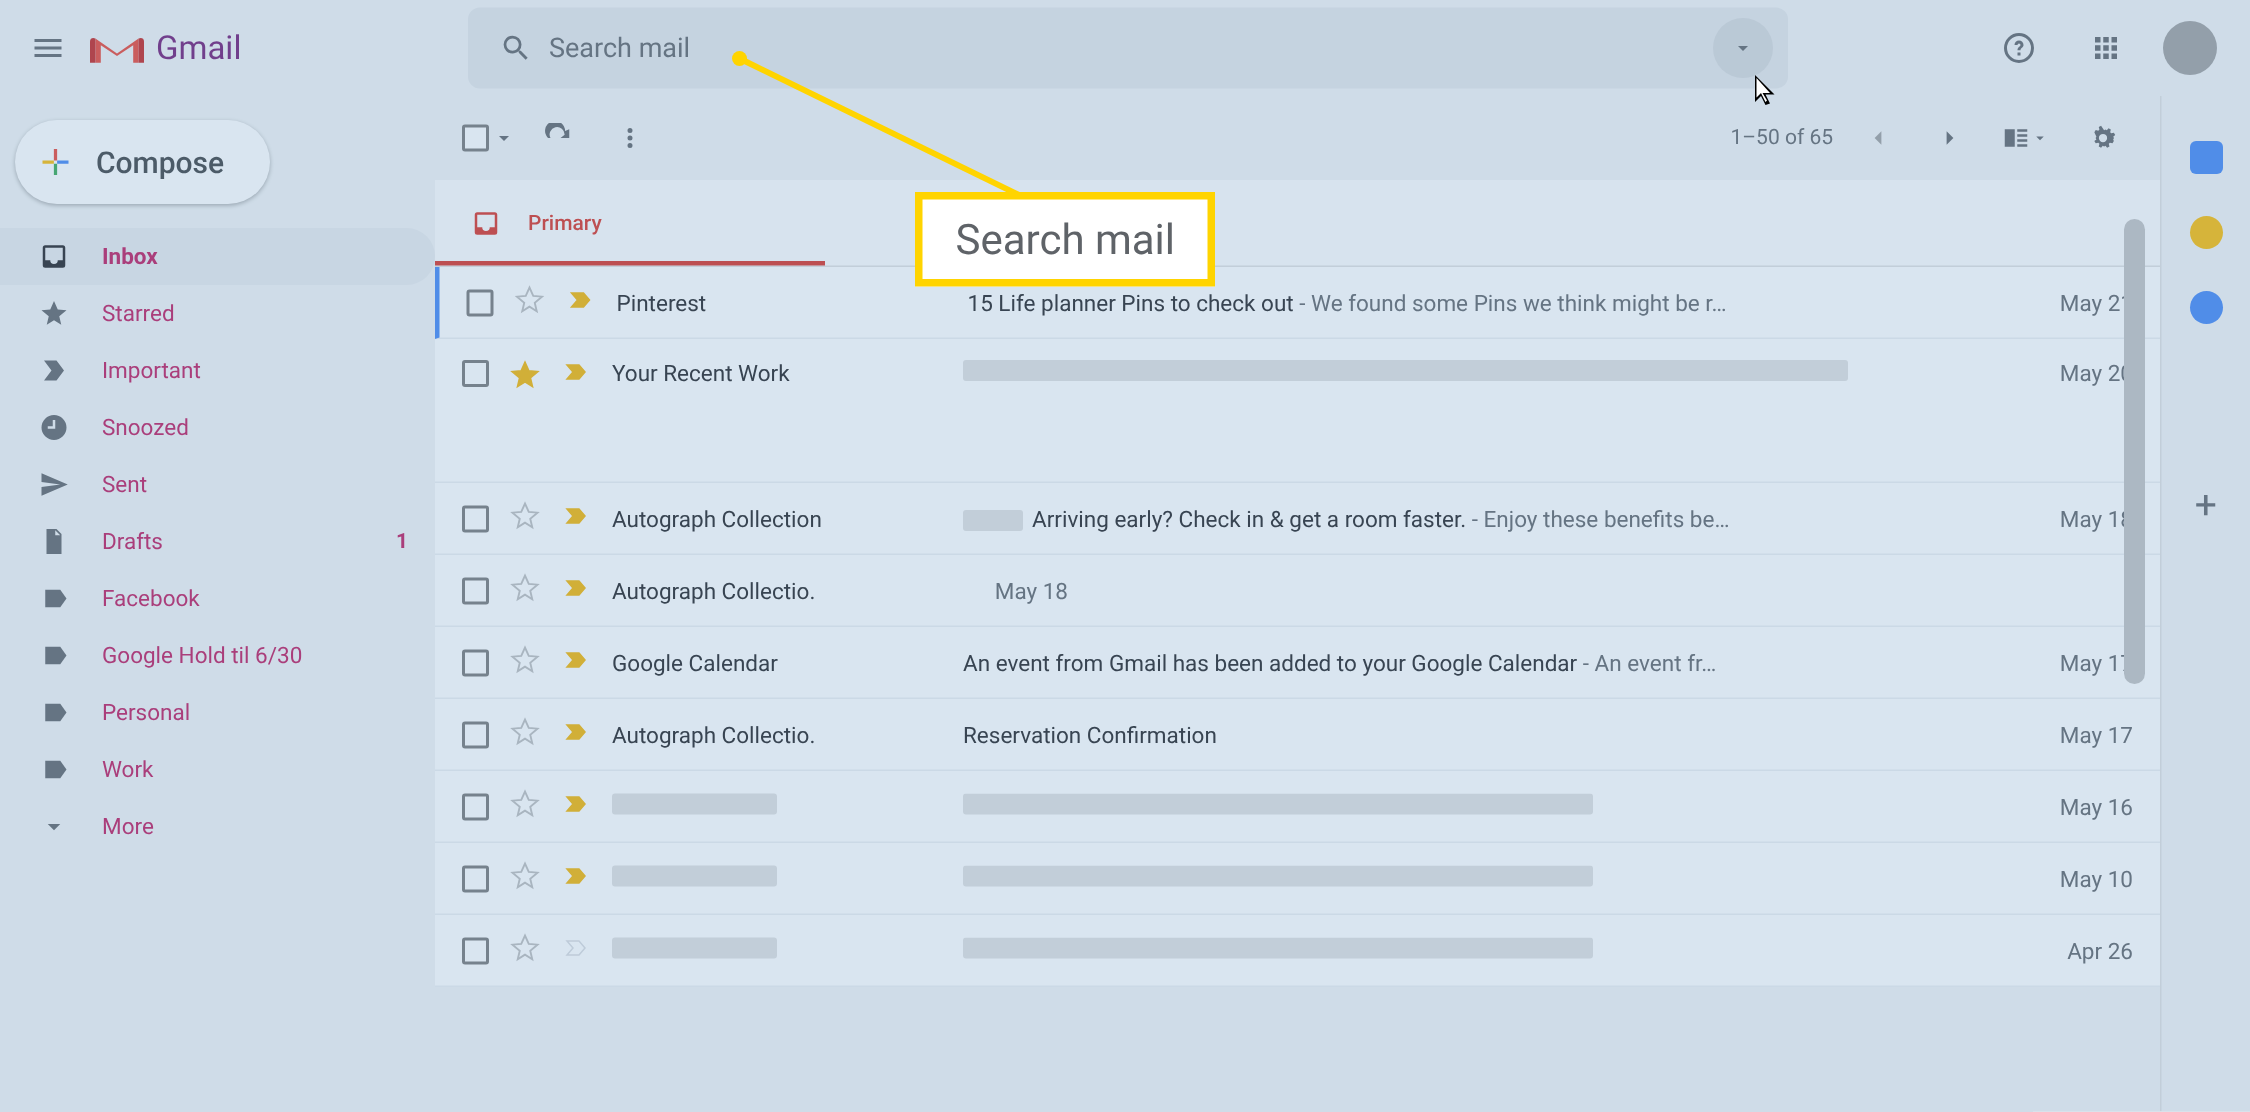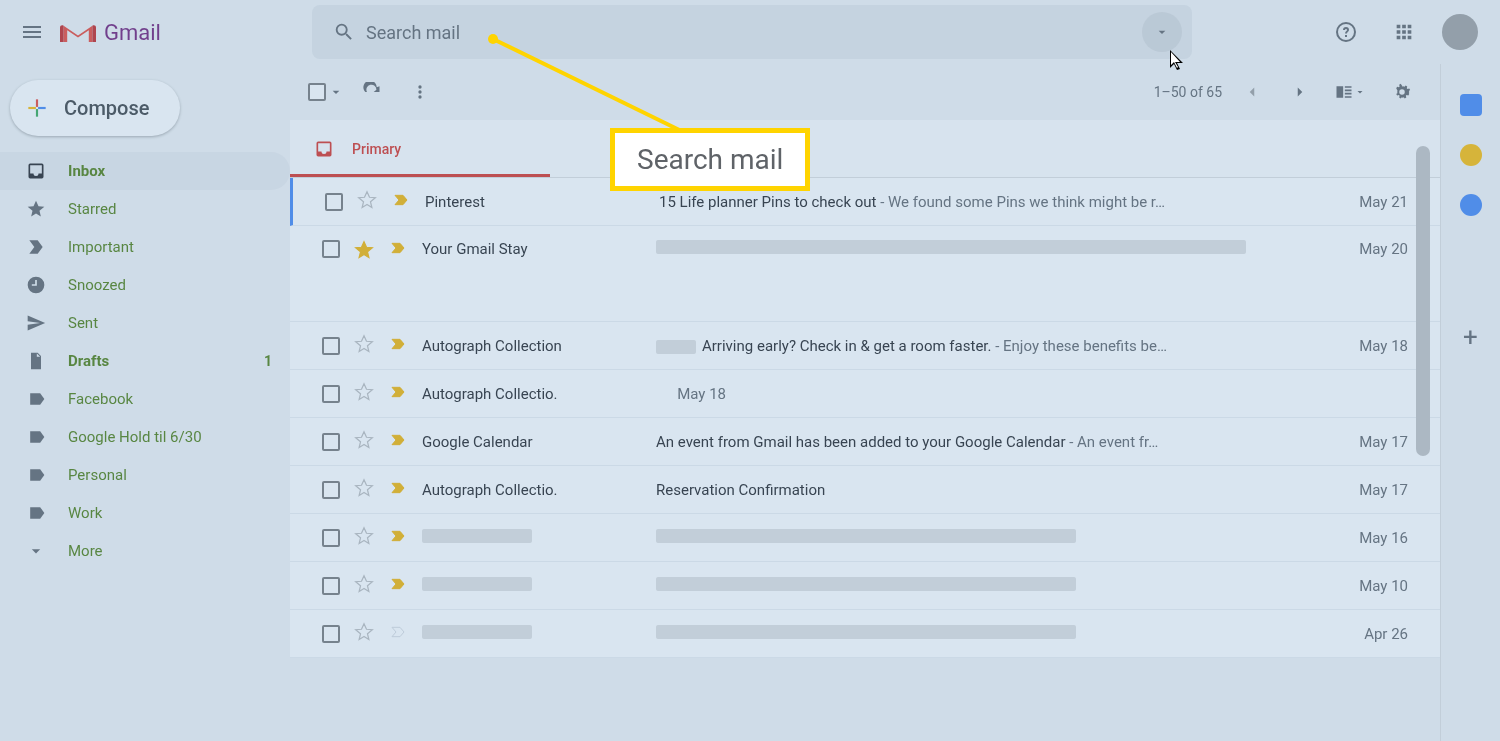--- a/index.html
+++ b/index.html
@@ -21,21 +21,21 @@
 .header-right { margin-left: auto; display: flex; align-items: center; gap: 18px; padding-right: 14px; }
 .hicon { width: 40px; height: 40px; display: flex; align-items: center; justify-content: center; cursor: pointer; border-radius: 50%; }
 .avatar { width: 36px; height: 36px; border-radius: 50%; background: #9e9e9e; }
 
 .body-area { display: flex; height: calc(100% - 64px); }
 .sidebar { width: 290px; padding-top: 8px; }
 .compose-btn { margin: 8px 0 16px 10px; width: 170px; height: 56px; background: #fff; border-radius: 28px; box-shadow: 0 1px 3px rgba(0,0,0,0.3); display: flex; align-items: center; padding-left: 14px; gap: 14px; cursor: pointer; }
 .compose-plus { width: 26px; height: 26px; position: relative; }
 .compose-text { font-size: 20px; color: #3c4043; font-weight: 500; }
 
-.nav-item { height: 38px; display: flex; align-items: center; padding-left: 26px; padding-right: 18px; border-radius: 0 20px 20px 0; cursor: pointer; gap: 22px; color: #4d7c0f; font-size: 15px; }
+.nav-item { height: 38px; display: flex; align-items: center; padding-left: 26px; padding-right: 18px; border-radius: 0 20px 20px 0; cursor: pointer; gap: 22px; color: #be185d; font-size: 15px; }
 .nav-item.active { background: #e8eaed; font-weight: 700; }
 .nav-badge { margin-left: auto; font-size: 14px; }
 .nav-icon { width: 20px; display: flex; justify-content: center; color: #5f6368; }
 .nav-item.active .nav-icon { color: #202124; }
 
 .main { flex: 1; display: flex; }
 .mail-panel { flex: 1; display: flex; flex-direction: column; }
 .toolbar { height: 56px; display: flex; align-items: center; padding: 0 18px; gap: 8px; }
 .select-box { display: flex; align-items: center; gap: 2px; }
 .cbox { width: 18px; height: 18px; border: 2px solid #767676; border-radius: 2px; background: #fff; }
@@ -43,21 +43,21 @@
 .toolbar-right { margin-left: auto; display: flex; align-items: center; gap: 12px; color: #5f6368; font-size: 14px; }
 .nav-arrow { width: 36px; height: 36px; display:flex; align-items:center; justify-content:center; cursor:pointer; }
 
 .tab-bar { height: 58px; display: flex; align-items: stretch; background: #fdfdfd; border-bottom: 1px solid #e0e0e0; }
 .tab { display: flex; align-items: center; gap: 18px; padding: 0 24px; min-width: 260px; position: relative; cursor: pointer; }
 .tab.active { color: #d93025; }
 .tab.active::after { content:''; position:absolute; bottom:0; left:0; right:0; height:3px; background:#d93025; }
 .tab-icon { width:20px; height:20px; }
 .tab-label { font-size: 14px; font-weight: 500; }
 
-.mail-row { height: 48px; border-bottom: 1px solid #eceff1; display: flex; align-items: center; padding: 0 32px; gap: 14px; background: #fff; font-size: 15px; cursor: pointer; }
+.mail-row { height: 48px; border-bottom: 1px solid #eceff1; display: flex; align-items: center; padding: 0 18px; gap: 14px; background: #fff; font-size: 15px; cursor: pointer; }
 .mail-row.tall { height: 96px; align-items: flex-start; padding-top: 14px; }
 .row-chk { width: 18px; flex-shrink: 0; }
 .row-star { width: 20px; flex-shrink: 0; color: #dadce0; }
 .row-star.filled { color: #f4b400; }
 .row-imp { width: 20px; flex-shrink: 0; }
 .row-sender { width: 220px; flex-shrink: 0; color: #202124; }
 .row-subj { flex: 1; white-space: nowrap; overflow: hidden; text-overflow: ellipsis; color: #202124; }
 .row-preview { color: #5f6368; }
 .row-date { width: 70px; text-align: right; color: #5f6368; flex-shrink: 0; }
 .redacted { background: #e0e0e0; border-radius: 2px; height: 14px; display: inline-block; }
@@ -168,21 +168,21 @@
             </svg>
           </span>
           <span style="">Sent</span>
         </div>
         <div class="nav-item">
           <span class="nav-icon">
             <svg width="20" height="20" viewBox="0 0 24 24" fill="currentColor">
               <path d="M6 2h8l4 4v16H6zM13 3v4h4"></path>
             </svg>
           </span>
-          <span style="font-weight:700">Drafts</span>
+          <span style="font-weight:400">Drafts</span>
           <span class="nav-badge" style="font-weight:700">1</span>
         </div>
         <div class="nav-item">
           <span class="nav-icon">
             <svg width="20" height="20" viewBox="0 0 24 24" fill="currentColor">
               <path d="M17 5H5v14h12l5-7z"></path>
             </svg>
           </span>
           <span style="">Facebook</span>
         </div>
@@ -295,21 +295,21 @@
           <div class="mail-row tall">
   <div class="row-chk">
               <div class="cbox"></div>
             </div>
   <div class="row-star filled"><svg width="20" height="20" viewBox="0 0 24 24">
                 <path fill="#f4b400" stroke="#f4b400" stroke-width="1.5" d="M12 17.3L6.2 21l1.6-6.8L2 9.3l7-.6L12 2l3 6.7 7 .6-5.8 4.9L17.8 21z"></path>
               </svg></div>
   <div class="row-imp"><svg width="20" height="16" viewBox="0 0 24 24">
                 <path fill="#f4b400" stroke="#f4b400" stroke-width="1.5" d="M3 5h12l6 7-6 7H3l6-7z"></path>
               </svg></div>
-  <div class="row-sender">Your Gmail Stay</div>
+  <div class="row-sender">Your Recent Work</div>
   <div class="row-subj"><span class="redacted" style="width:590px"></span></div>
   <div class="row-date">May 20</div>
           </div>
           <div class="mail-row">
   <div class="row-chk">
               <div class="cbox"></div>
             </div>
   <div class="row-star "><svg width="20" height="20" viewBox="0 0 24 24">
                 <path fill="none" stroke="#bdbdbd" stroke-width="1.5" d="M12 17.3L6.2 21l1.6-6.8L2 9.3l7-.6L12 2l3 6.7 7 .6-5.8 4.9L17.8 21z"></path>
               </svg></div>

